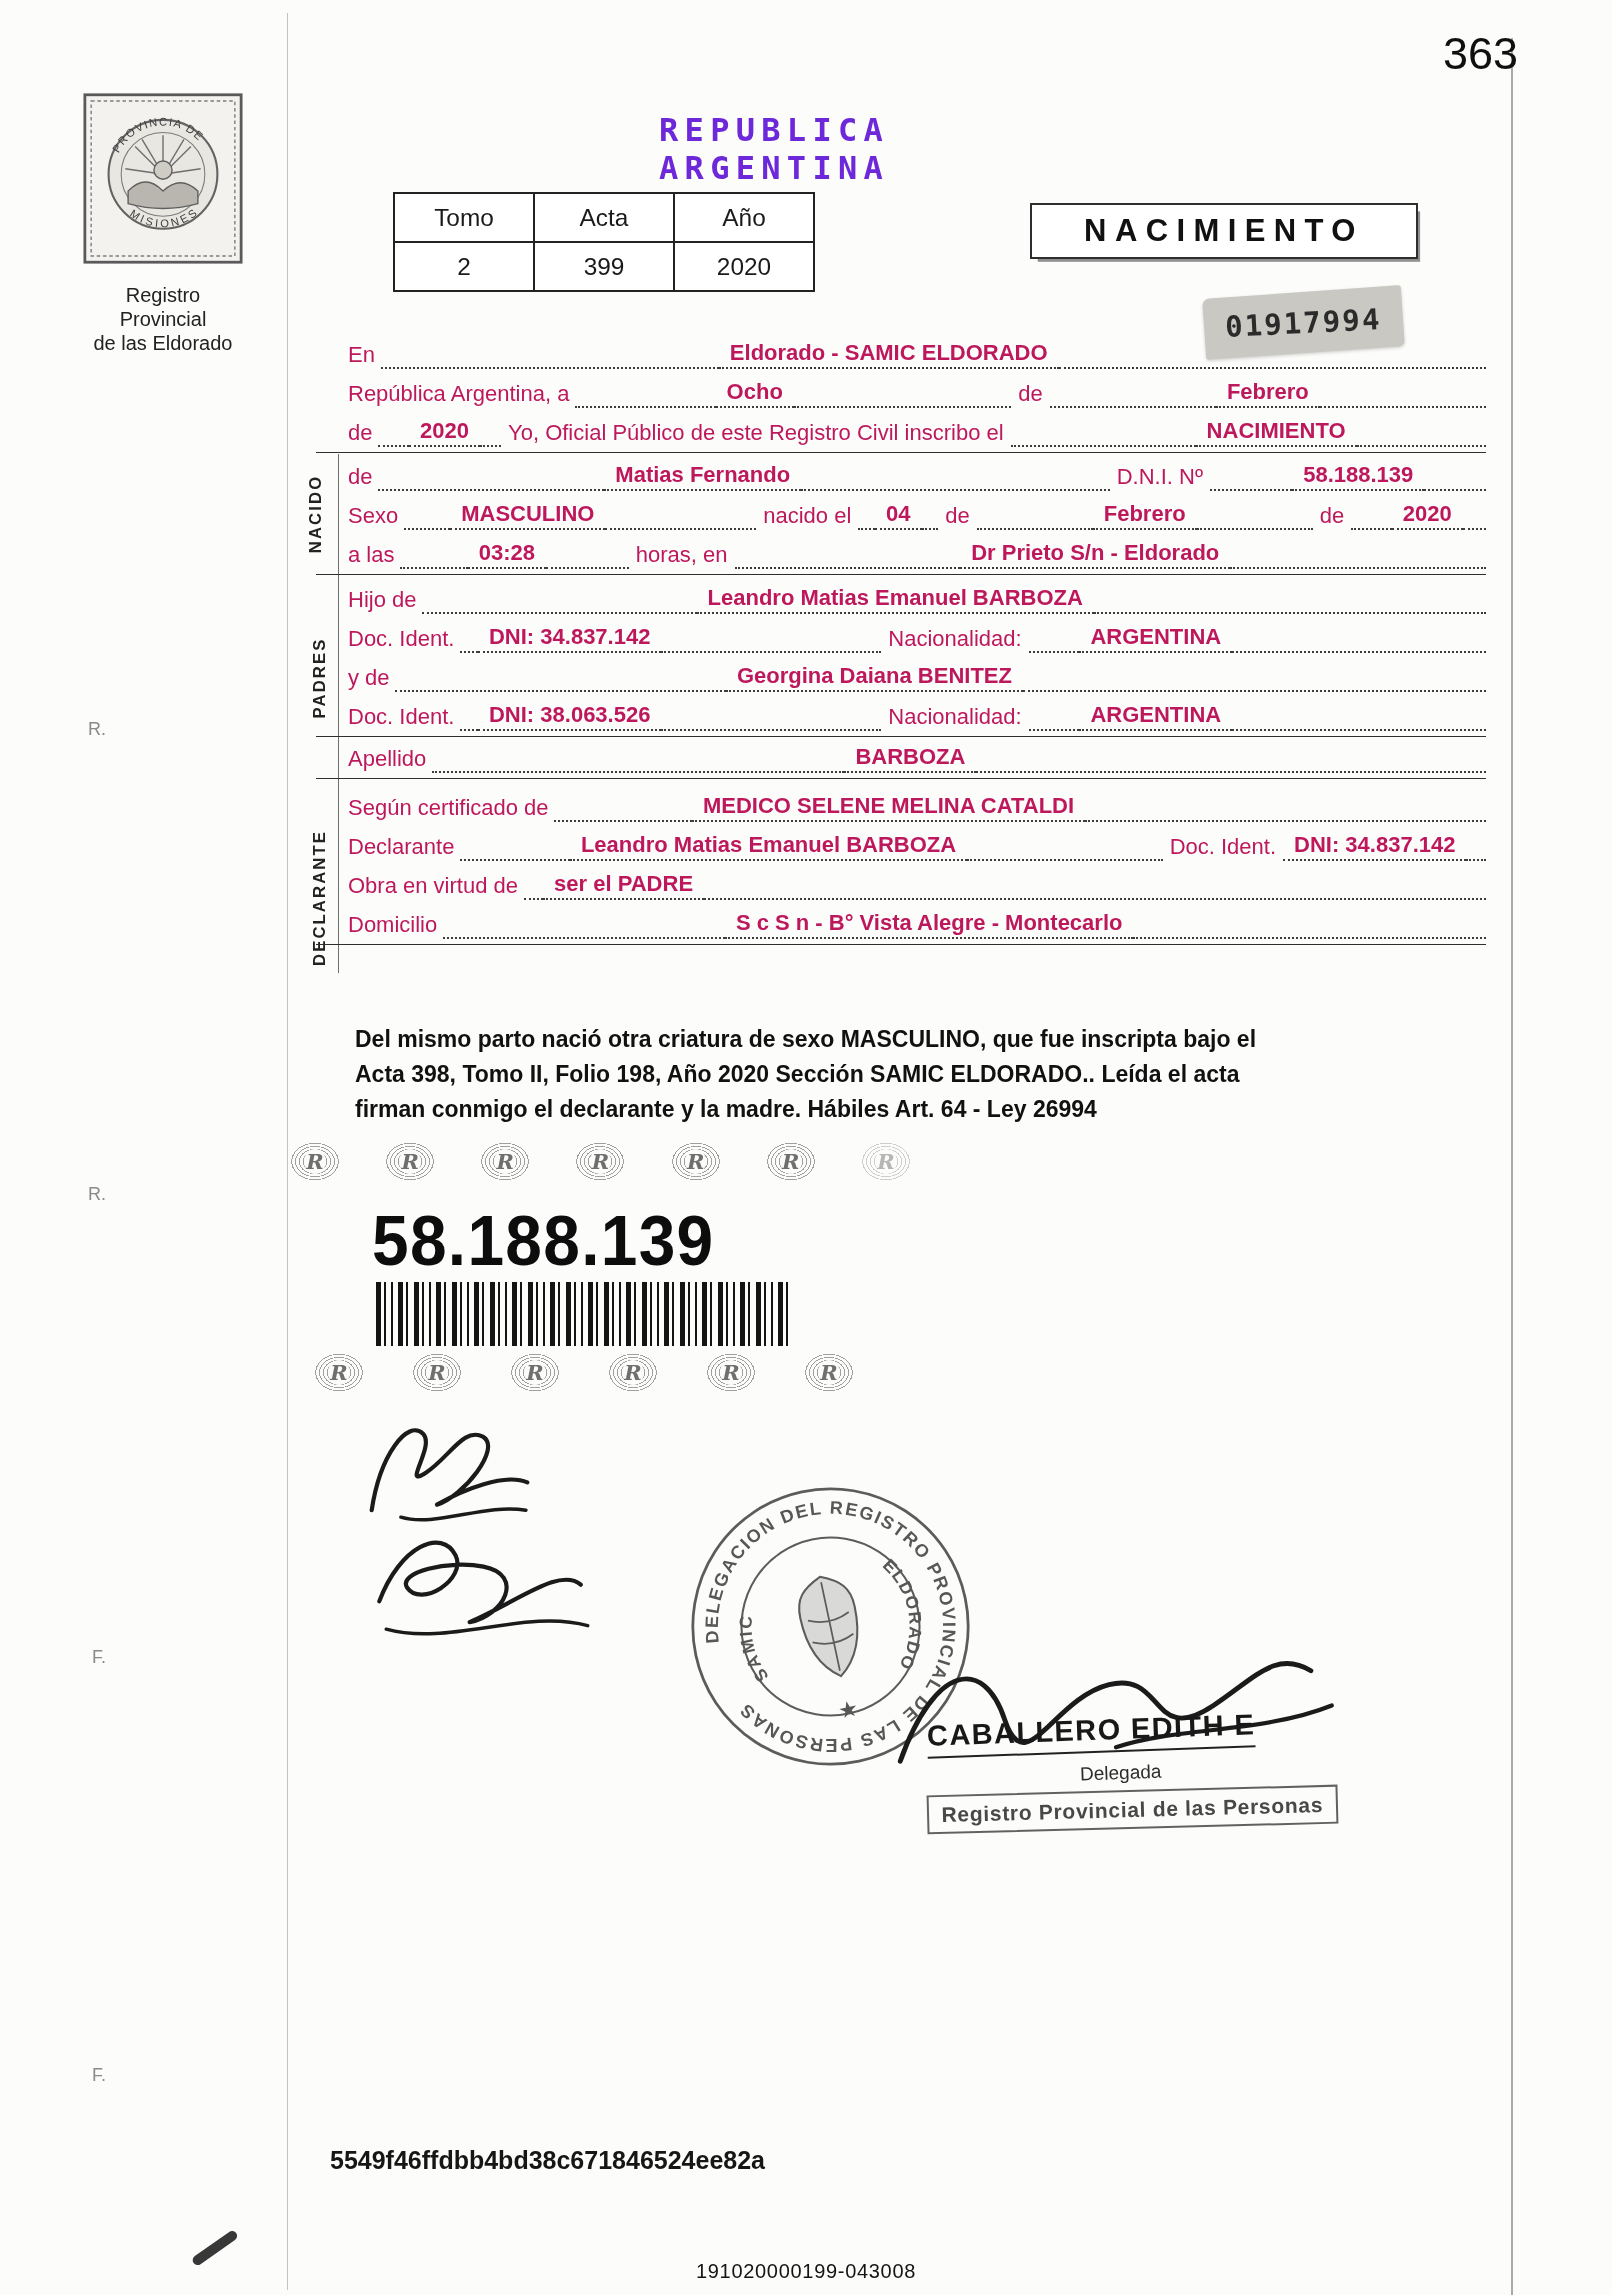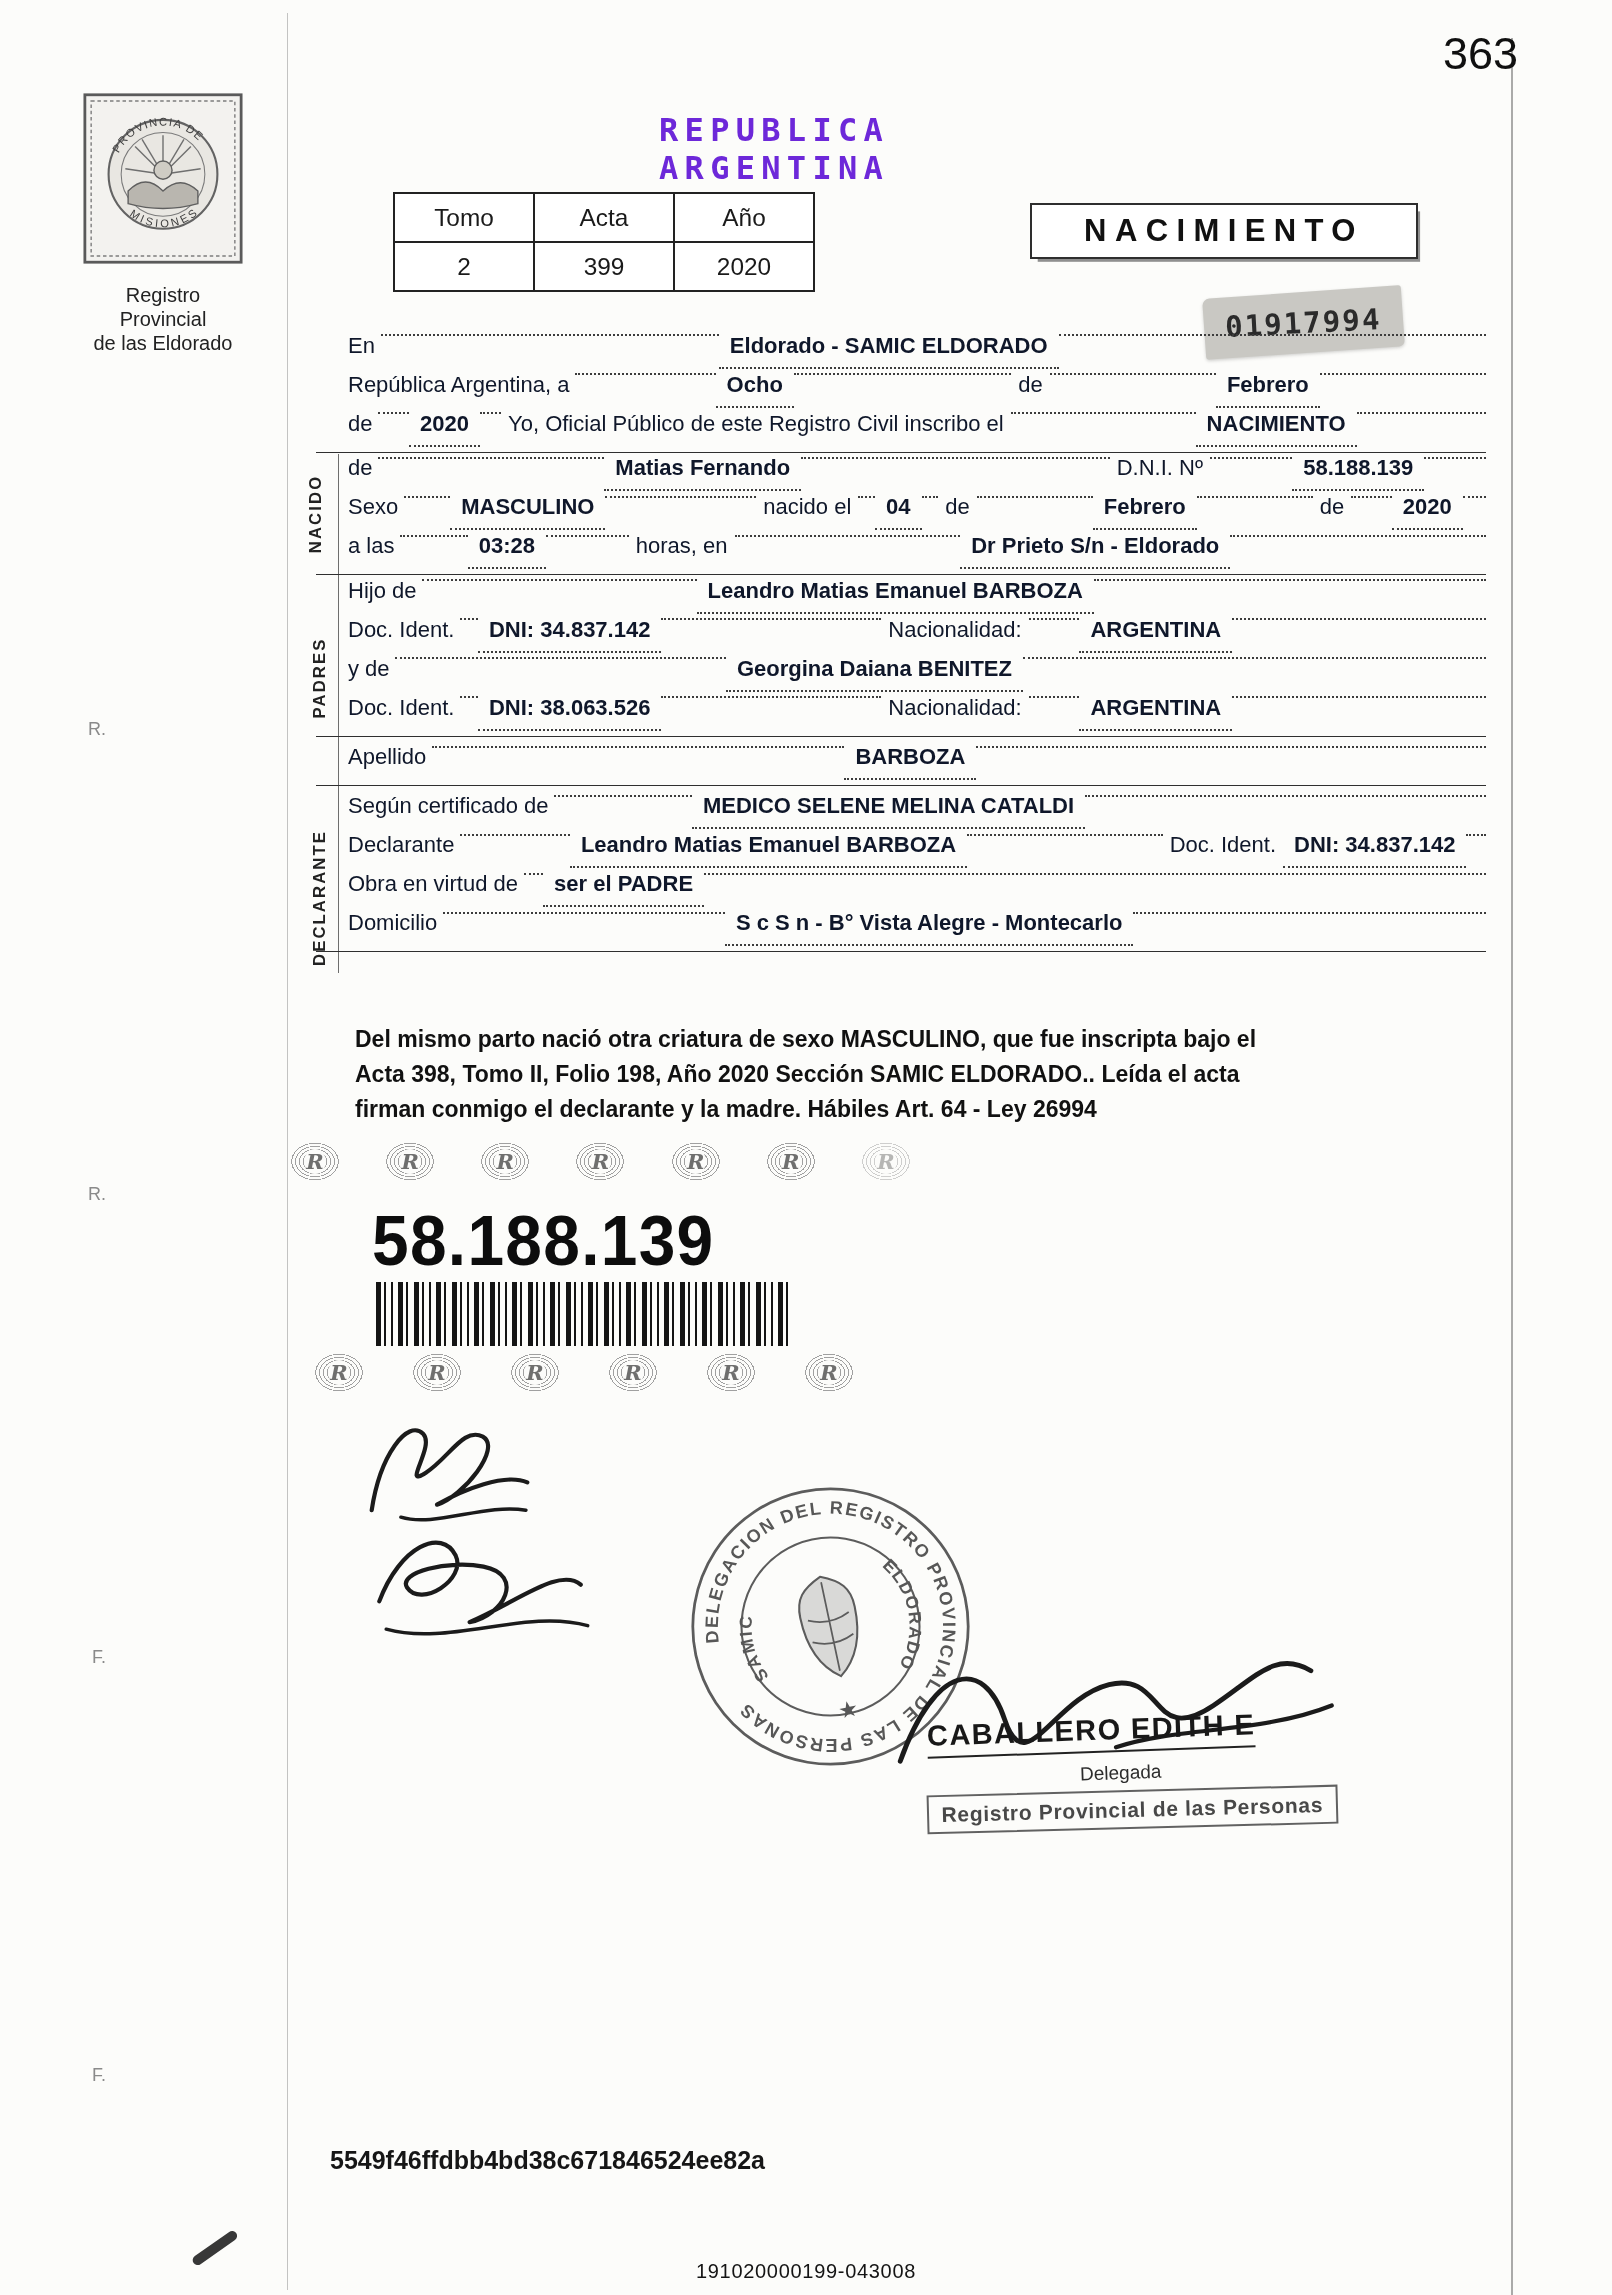--- a/index.html
+++ b/index.html
@@ -32,21 +32,21 @@
 
   .sticker{position:absolute;left:1204px;top:292px;width:199px;height:61px;
            background:#c9c8c3;border-radius:7px 2.8px 5.6px 3.5px;transform:rotate(-4deg);
            display:flex;align-items:center;justify-content:center;
            box-shadow:0 1.4px 3.5px rgba(0,0,0,.18);}
   .sticker span{font-family:"DejaVu Sans Mono",monospace;font-size:29px;font-weight:600;
                 letter-spacing:2.1px;color:#2b2b2b;transform:rotate(1deg);}
 
   
   .form{position:absolute;left:348px;top:333px;width:1138px;}
-  .row{display:flex;height:39px;font-size:22px;color:#0f172a;white-space:nowrap;}
+  .row{display:flex;align-items:flex-end;height:39px;font-size:22px;color:#be185d;white-space:nowrap;}
   .lbl{margin-bottom:2.8px;padding:0 5.6px 1.4px 0;}
   .lbl.mid{padding:0 7px 1.4px 7px;}
   .dots{flex:1;min-width:12.5px;border-bottom:2.1px dotted #3c3c3c;margin-bottom:2.8px;height:1.4px;}
   .val{font-weight:bold;border-bottom:2.1px dotted #3c3c3c;margin-bottom:2.8px;
        padding:0 11px 1.4px;text-align:center;}
   .divider{border-top:1.4px solid #2f2f2f;margin:2.1px 0 0 -32px;}
   .vlabel{position:absolute;font-size:16.7px;letter-spacing:2.1px;font-weight:600;color:#222;
           transform:rotate(-90deg);white-space:nowrap;}
   .vline{position:absolute;left:338px;top:454px;width:1.4px;height:519px;background:#4a4a4a;opacity:.8;}
 
@@ -271,21 +271,21 @@
       <span class="val">DNI: 38.063.526</span>
       <span class="dots" style="flex:1.3"></span>
       <span class="lbl mid">Nacionalidad:</span>
       <span class="dots" style="flex:.3"></span>
       <span class="val">ARGENTINA</span>
       <span class="dots" style="flex:1.5"></span>
     </div>
 
     <div class="divider"></div>
 
-    <div class="row" style="margin-top:7px">
+    <div class="row" style="">
       <span class="lbl">Apellido</span>
       <span class="dots" style="flex:1.7"></span>
       <span class="val">BARBOZA</span>
       <span class="dots" style="flex:2.1"></span>
     </div>
 
     <div class="divider"></div>
 
     <div class="row" style="margin-top:7px">
       <span class="lbl">Según certificado de</span>

